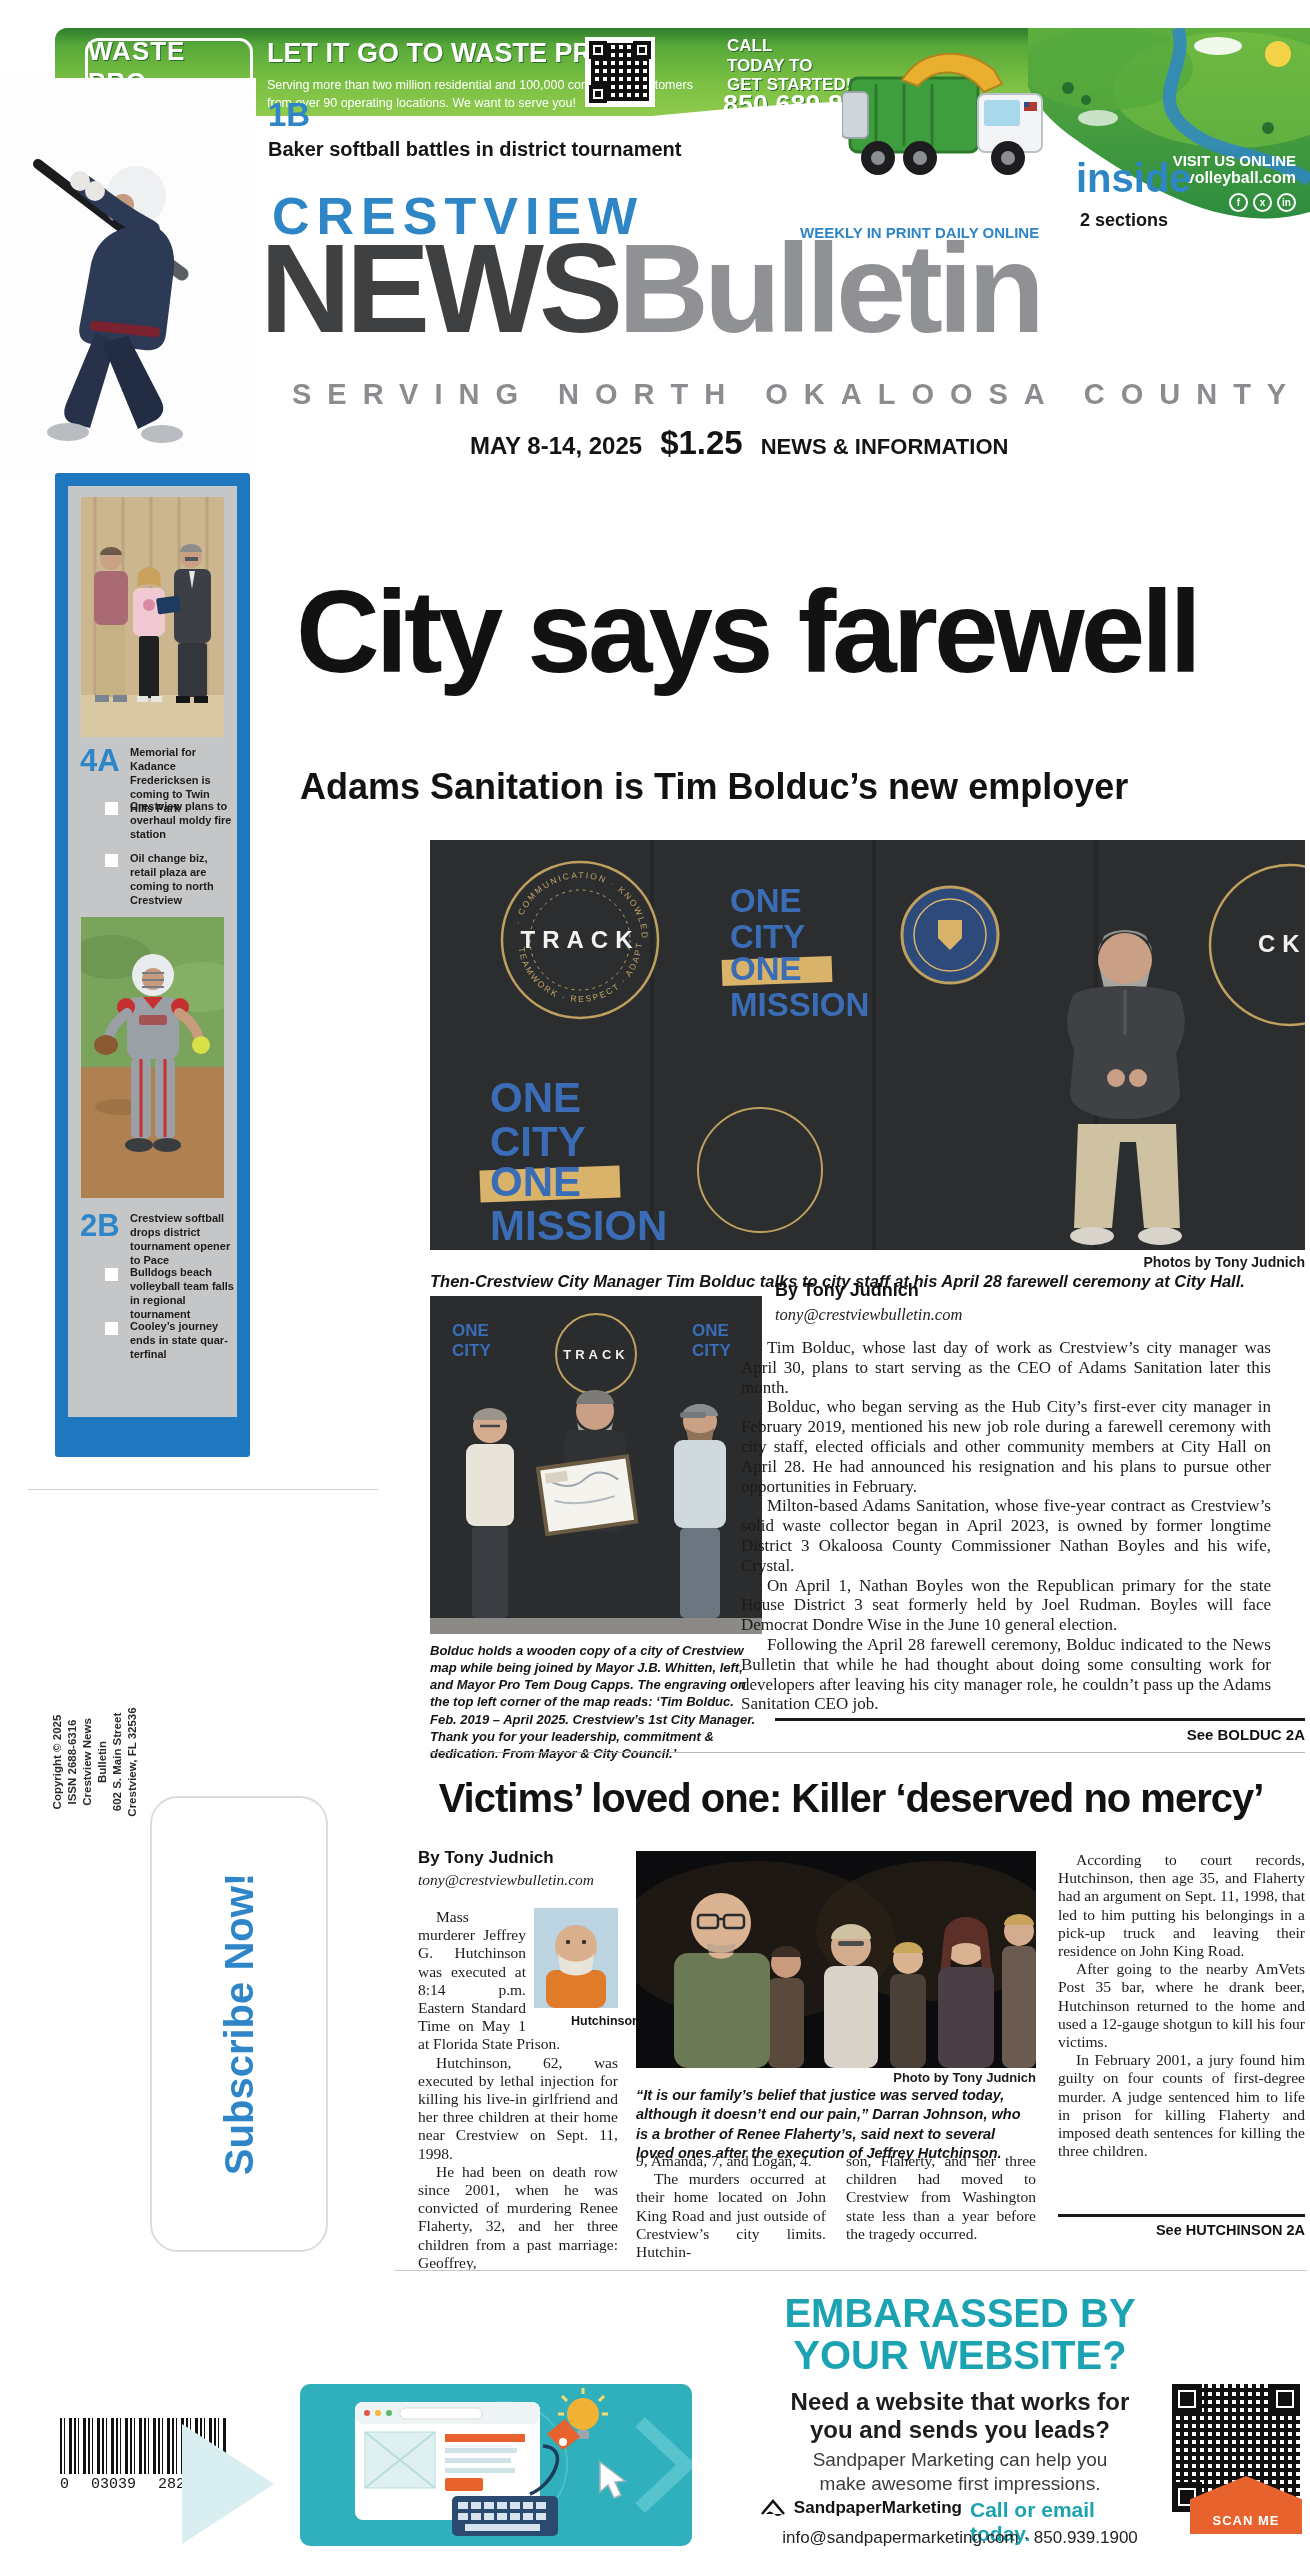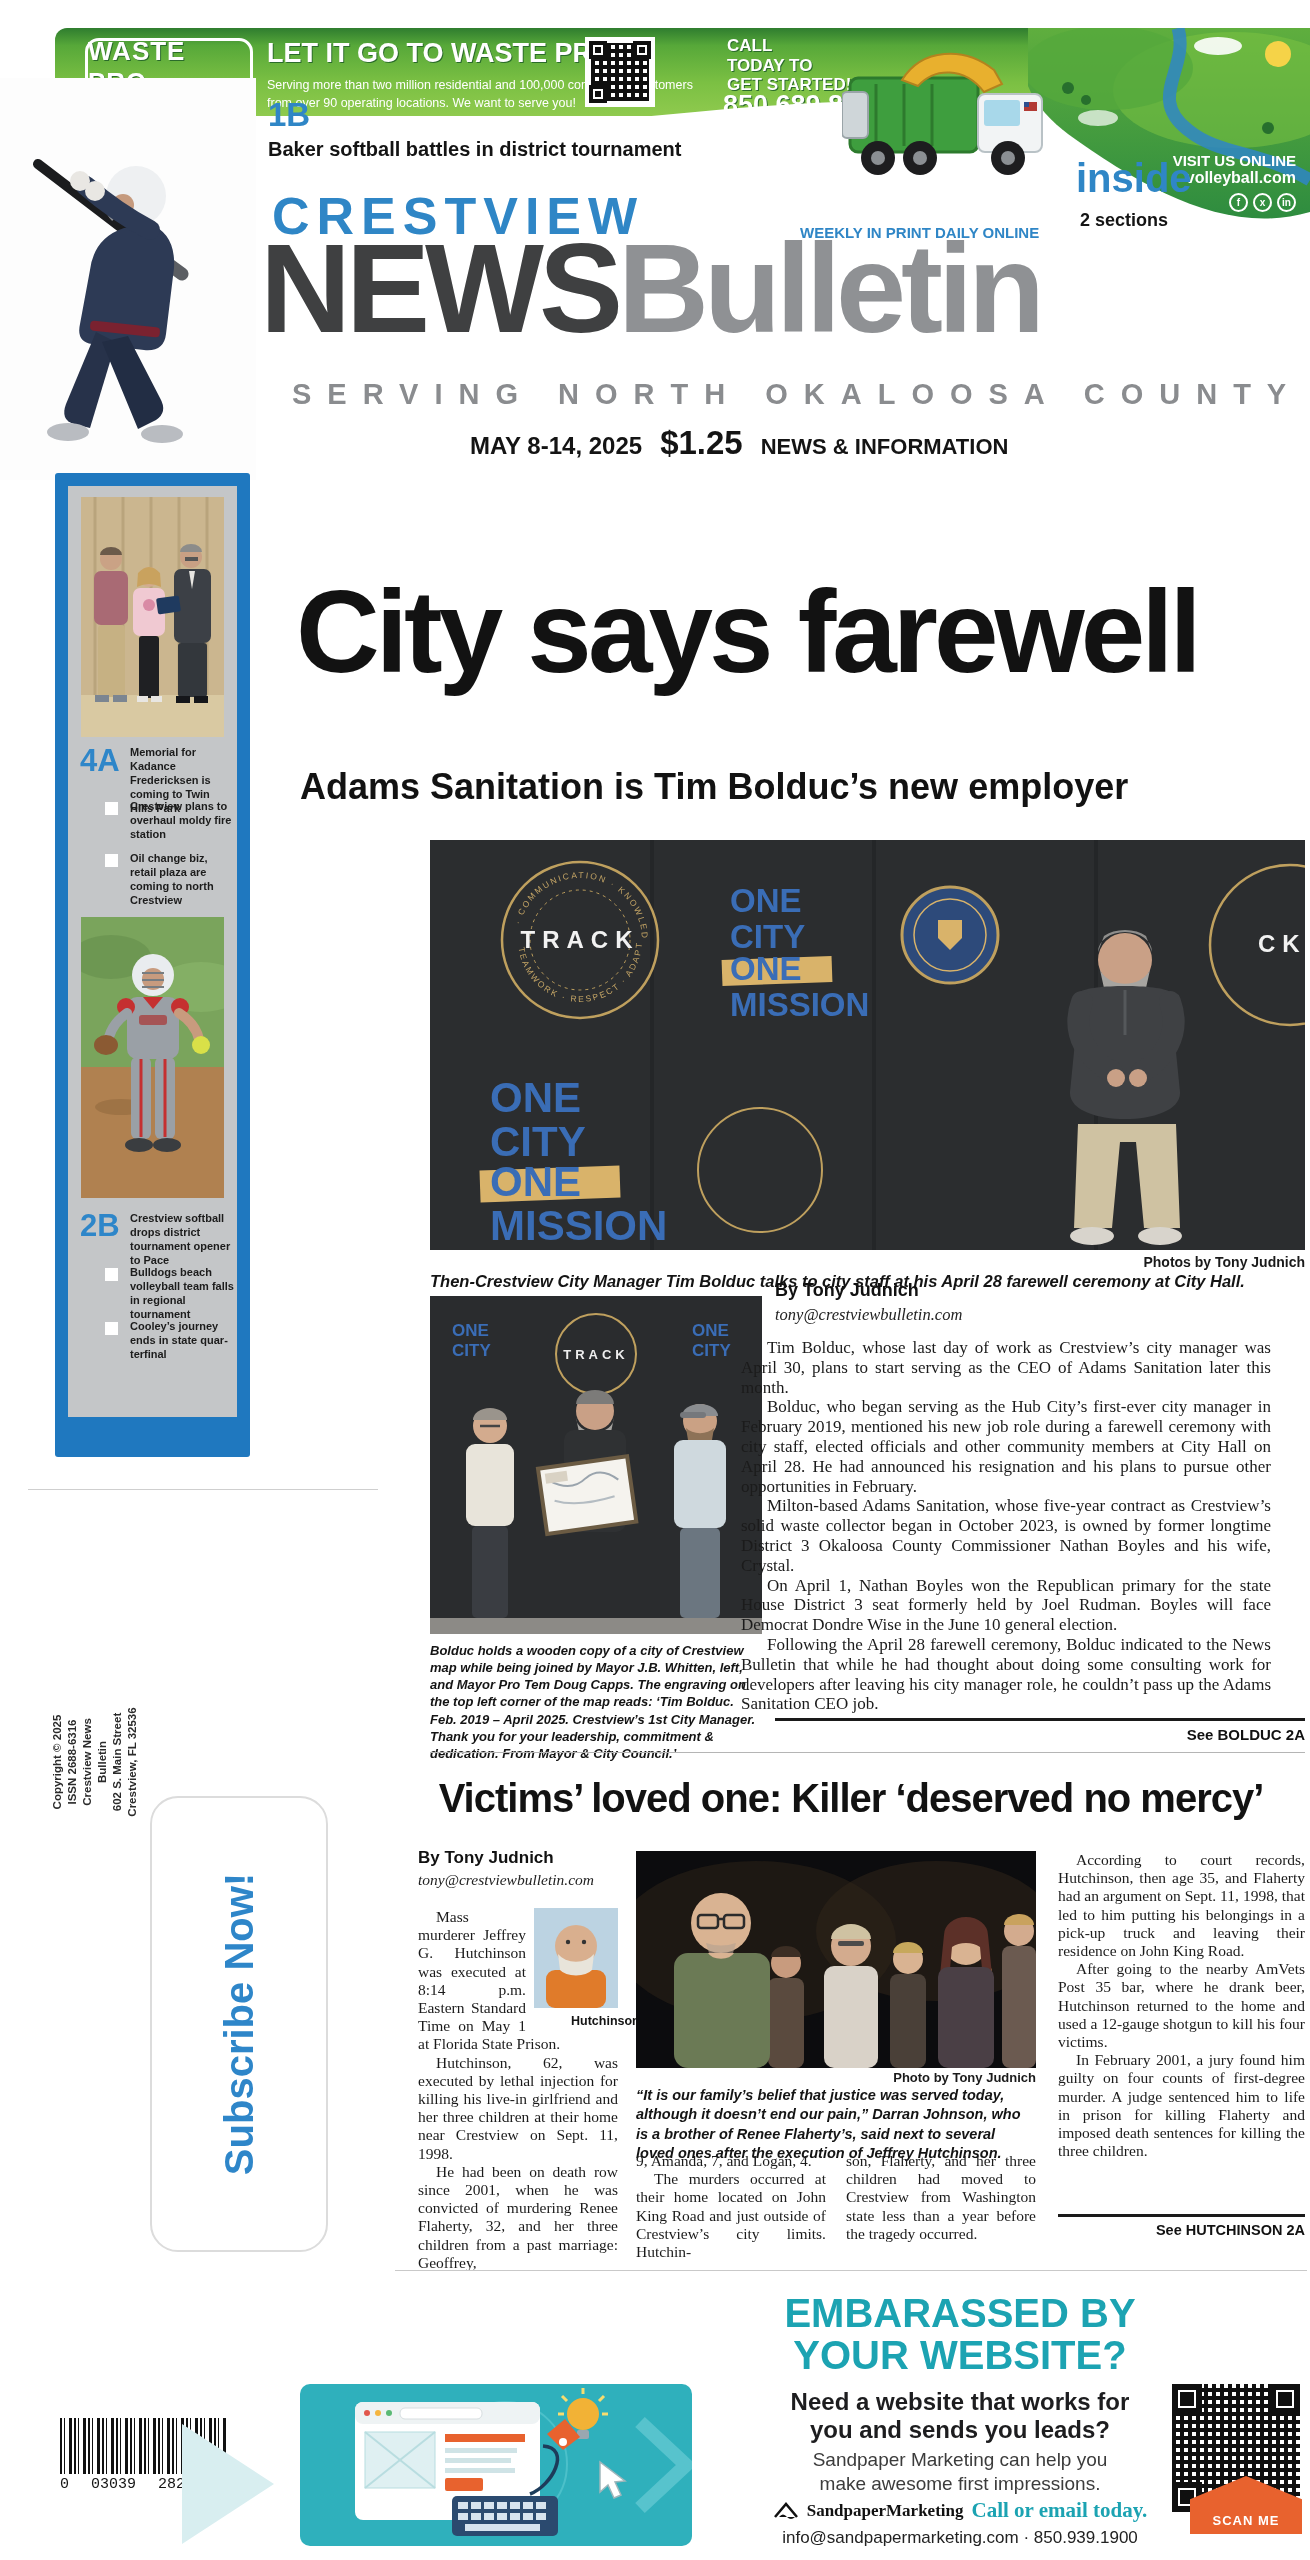--- a/index.html
+++ b/index.html
@@ -55,21 +55,21 @@
   #copyright{width:132px;height:92px;transform:rotate(-90deg);font-size:11.5px;font-weight:700;
              line-height:1.3;text-align:center;color:#2b2b2b;}
   #subbox{width:174px;height:452px;border:2px solid #dcdcdc;border-radius:28px;background:#fff;}
   #subbox span{position:absolute;left:50%;top:50%;transform:translate(-50%,-50%) rotate(-90deg);
                white-space:nowrap;font-size:40px;font-weight:900;color:#2e86c9;}
   #bars{width:168px;height:56px;background:repeating-linear-gradient(90deg,#111 0 2px,#fff 2px 4px,#111 4px 5px,#fff 5px 9px,#111 9px 12px,#fff 12px 14px);}
   #barnum{font-family:"Liberation Mono",monospace;font-size:15px;display:flex;gap:22px;margin-top:2px;}
   #adh{font-size:40px;font-weight:900;line-height:1.05;text-align:center;color:#1ca3b2;}
   #adsub{font-size:24px;font-weight:900;line-height:1.15;text-align:center;color:#1d1d1f;}
   #adgray{font-size:19px;line-height:1.25;text-align:center;color:#3c3c3c;}
-  #adlogo{display:flex;align-items:center;justify-content:center;gap:8px;font-family:Liberation Serif, serif;}
+  #adlogo{display:flex;align-items:flex-start;justify-content:center;gap:8px;}
   #adlogo .b{font-size:17px;font-weight:900;color:#111;}
   #adlogo .c{font-size:21px;font-weight:900;color:#1ca3b2;}
   #adcontact{font-size:17px;text-align:center;color:#222;}
   #scanme{width:112px;height:58px;background:#e8622e;clip-path:polygon(50% 0,100% 40%,100% 100%,0 100%,0 40%);
           display:flex;align-items:flex-end;justify-content:center;color:#fff;font-weight:900;font-size:13px;
           letter-spacing:1px;padding-bottom:6px;box-sizing:border-box;}
 </style>
 </head>
 <body>
 
@@ -384,21 +384,21 @@
   </svg>
 
   <div class="cap a" style="left:430px;top:1642px;width:332px;font-size:13px;line-height:1.32;">Bolduc holds a wooden copy of a city of Crestview map while being joined by Mayor J.B. Whitten, left, and Mayor Pro Tem Doug Capps. The engraving on the top left corner of the map reads: ‘Tim Bolduc. Feb. 2019 – April 2025. Crestview’s 1st City Manager. Thank you for your leadership, commitment &amp; dedication. From Mayor &amp; City Council.’</div>
 
   <div class="byline a" style="left:775px;top:1280px;">By Tony Judnich</div>
   <div class="email serif a" style="left:775px;top:1305px;">tony@crestviewbulletin.com</div>
 
   <div class="body1 serif a" style="left:741px;top:1338px;width:530px;">
     <p>Tim Bolduc, whose last day of work as Crestview’s city manager was April 30, plans to start serving as the CEO of Adams Sanitation later this month.</p>
     <p>Bolduc, who began serving as the Hub City’s first-ever city manager in February 2019, mentioned his new job role during a farewell ceremony with city staff, elected officials and other community members at City Hall on April 28. He had announced his resignation and his plans to pursue other opportunities in February.</p>
-    <p>Milton-based Adams Sanitation, whose five-year contract as Crestview’s solid waste collector began in October 2023, is owned by former longtime District 3 Okaloosa County Commissioner Nathan Boyles and his wife, Crystal.</p>
+    <p>Milton-based Adams Sanitation, whose five-year contract as Crestview’s solid waste collector began in April 2023, is owned by former longtime District 3 Okaloosa County Commissioner Nathan Boyles and his wife, Crystal.</p>
     <p>On April 1, Nathan Boyles won the Republican primary for the state House District 3 seat formerly held by Joel Rudman. Boyles will face Democrat Dondre Wise in the June 10 general election.</p>
     <p>Following the April 28 farewell ceremony, Bolduc indicated to the News Bulletin that while he had thought about doing some consulting work for developers after leaving his city manager role, he couldn’t pass up the Adams Sanitation CEO job.</p>
   </div>
   <div class="rule a" style="left:775px;top:1718px;width:530px;height:3px;"></div>
   <div class="jump a" style="left:775px;top:1726px;width:530px;font-size:15px;">See BOLDUC 2A</div>
 
   <div class="a" style="left:430px;top:1752px;width:875px;height:1px;background:#b5b5b5;"></div>
 
   <div id="h2" class="a" style="left:395px;top:1776px;width:912px;">Victims’ loved one: Killer ‘deserved no mercy’</div>
 

